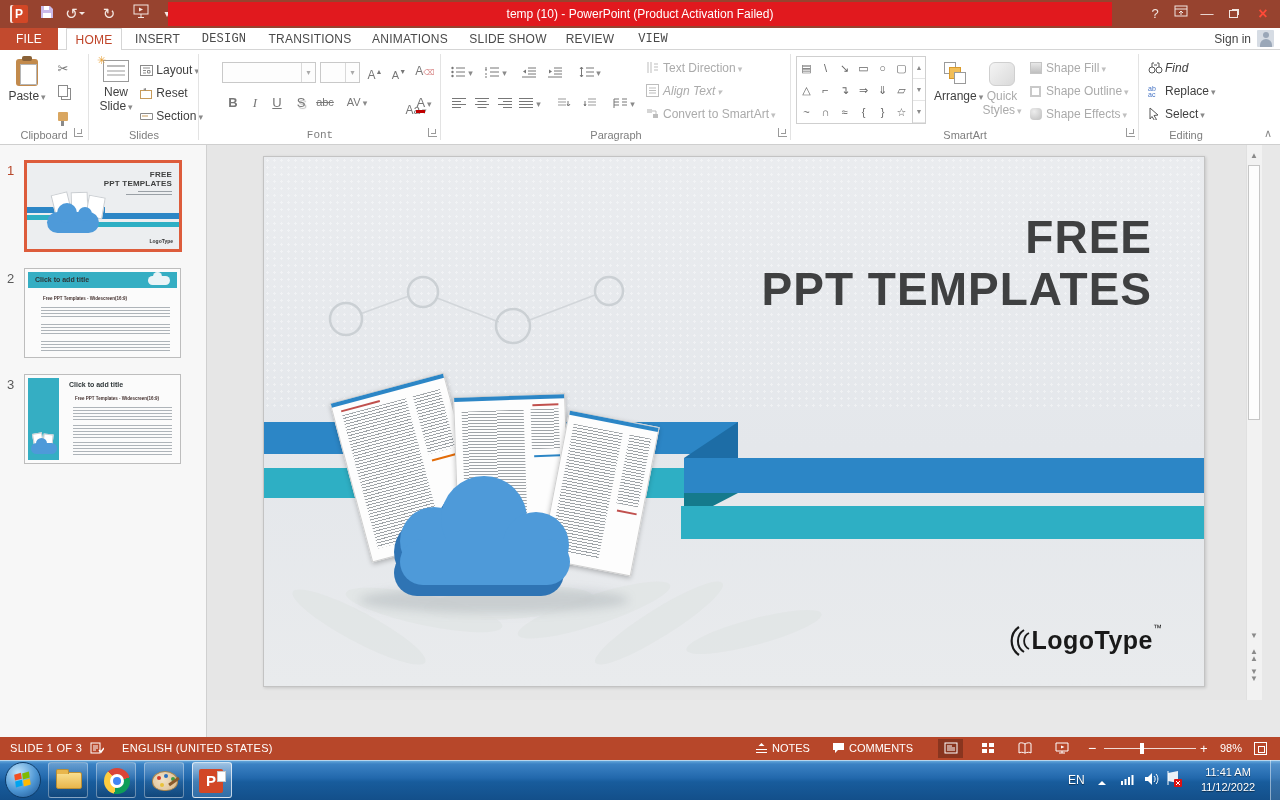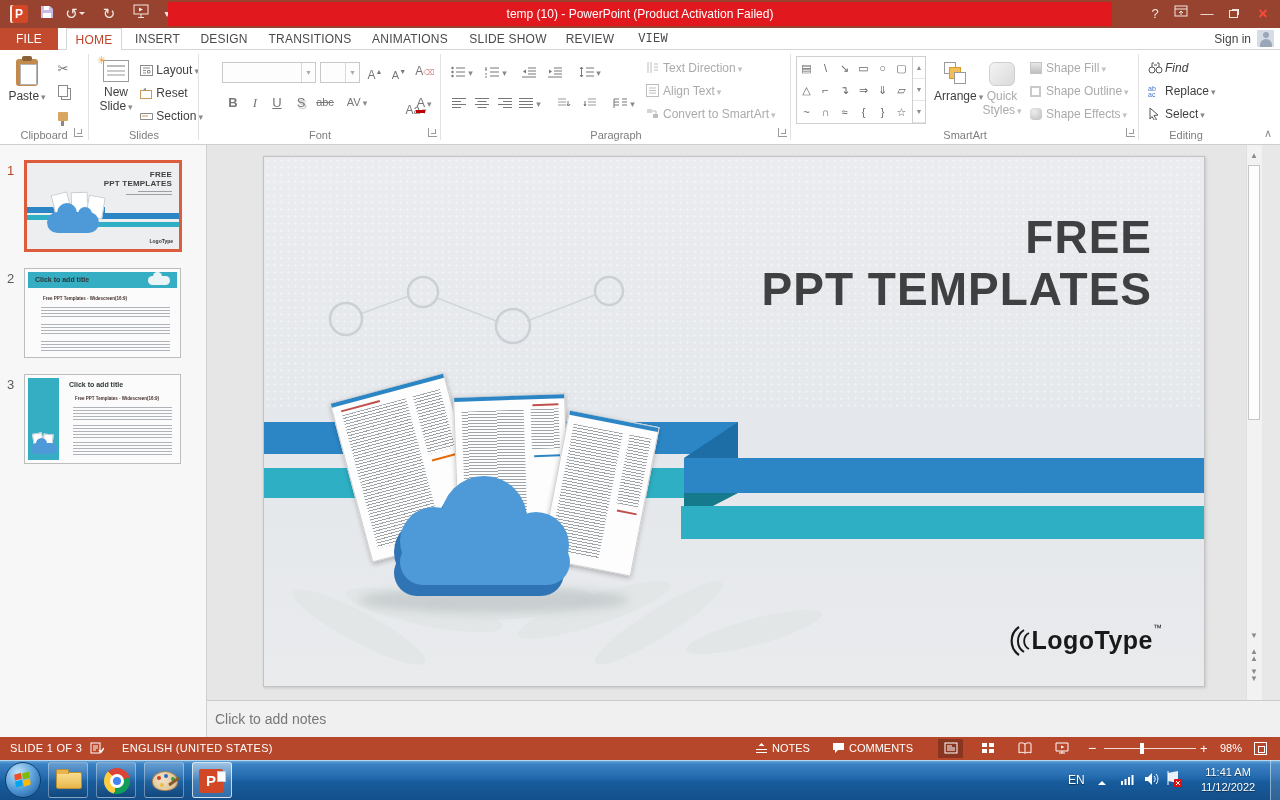--- a/index.html
+++ b/index.html
@@ -196,21 +196,21 @@
         </svg></span>
     <span class="wc" style="right:60px;">—</span>
     <span class="wc" style="right:34px;"><i class="restore-box"></i></span>
     <span class="wc close" style="right:4px;">×</span>
   </div>
 
   <div class="tabrow">
     <div class="tab file">FILE</div>
     <div class="tab active" style="left:66px;width:56px;">HOME</div>
     <div class="tab" style="left:129px;width:57px;">INSERT</div>
-    <div class="tab" style="left:195px;width:58px;">DESIGN</div>
+    <div class="tab" style="left:195px;width:58px;font-family:Liberation Mono, monospace;">DESIGN</div>
     <div class="tab" style="left:262px;width:96px;">TRANSITIONS</div>
     <div class="tab" style="left:366px;width:88px;">ANIMATIONS</div>
     <div class="tab" style="left:462px;width:92px;">SLIDE SHOW</div>
     <div class="tab" style="left:561px;width:58px;">REVIEW</div>
     <div class="tab" style="left:628px;width:50px;font-family:Liberation Mono, monospace;">VIEW</div>
     <div class="signin"><span>Sign in</span><span class="avatar"></span></div>
   </div>
 
   <div class="ribbon">
 
@@ -255,21 +255,21 @@
     <span class="icbtn" style="left:388px;top:11px;font-size:11px;">A<span style="font-size:7px;vertical-align:5px;">▼</span></span>
     <span class="icbtn" style="left:414px;top:11px;font-size:12px;">A<span style="font-size:8px;color:#D98A8A;">⌫</span></span>
     <span class="icbtn" style="left:222px;top:42px;font-weight:bold;">B</span>
     <span class="icbtn" style="left:244px;top:42px;font-style:italic;font-family:'Liberation Serif',serif;">I</span>
     <span class="icbtn" style="left:266px;top:42px;text-decoration:underline;">U</span>
     <span class="icbtn" style="left:290px;top:42px;text-shadow:1.5px 1.5px 1px #bbb;">S</span>
     <span class="icbtn" style="left:312px;top:42px;width:26px;text-decoration:line-through;font-size:11px;">abc</span>
     <span class="icbtn" style="left:342px;top:42px;width:30px;font-size:11px;"><span>AV</span><span class="dd"></span></span>
     <span class="icbtn" style="left:376px;top:50px;width:28px;font-size:12px;margin-left:26px;"><span>Aa</span><span class="dd"></span></span>
     <span class="icbtn" style="left:410px;top:42px;width:28px;border-bottom:none;"><span style="border-bottom:3px solid #C00000;line-height:14px;display:inline-block;">A</span><span class="dd"></span></span>
-    <div class="glabel" style="left:200px;width:240px;">Font</div>
+    <div class="glabel" style="left:200px;width:240px;font-family:Liberation Mono, monospace;">Font</div>
     <span class="launcher" style="left:428px;top:78px;"></span>
     <div class="gsep" style="left:440px;"></div>
 
     <span class="icbtn" style="left:448px;top:11px;width:28px;"><svg class="li" width="15" height="12">
           <circle cx="1.5" cy="2" r="1.2" fill="#777"></circle>
           <circle cx="1.5" cy="6" r="1.2" fill="#777"></circle>
           <circle cx="1.5" cy="10" r="1.2" fill="#777"></circle>
           <path d="M5 2h9M5 6h9M5 10h9" stroke="#777"></path>
         </svg><span class="dd"></span></span>
     <span class="icbtn" style="left:482px;top:11px;width:28px;"><svg class="li" width="15" height="12">
@@ -309,21 +309,21 @@
           <path d="M6 2h8M6 5h8M6 8h8" stroke="#999"></path>
           <path d="M3 4v5M2 7l1 2 1-2" stroke="#777" fill="none"></path>
         </svg></span>
     <span class="icbtn" style="left:610px;top:42px;width:28px;"><svg class="li" width="15" height="12">
           <path d="M1 2v9M1 2h5M1 5h5M1 8h5M9 2h5M9 5h5M9 8h5" stroke="#777"></path>
         </svg><span class="dd"></span></span>
     <span class="smbtn gray" style="left:646px;top:8px;"><span class="sq-ic"><svg width="13" height="13">
             <path d="M2 1v11M5 1v11" stroke="#BDBDBD"></path>
             <path d="M8 3h4M8 6h4M8 9h4" stroke="#BDBDBD"></path>
           </svg></span><span>Text Direction</span><span class="dd"></span></span>
-    <span class="smbtn gray" style="left:646px;top:31px;"><span class="sq-ic"><svg width="13" height="13">
+    <span class="smbtn gray" style="left:646px;top:31px;font-style:italic;"><span class="sq-ic"><svg width="13" height="13">
             <rect x=".5" y=".5" width="12" height="12" fill="none" stroke="#BDBDBD"></rect>
             <path d="M3 4h7M3 6.5h7M3 9h7" stroke="#BDBDBD"></path>
           </svg></span><span>Align Text</span><span class="dd"></span></span>
     <span class="smbtn gray" style="left:646px;top:54px;"><span class="sq-ic"><svg width="13" height="13">
             <rect x="1" y="2" width="5" height="4" fill="#D5D5D5"></rect>
             <rect x="7" y="7" width="5" height="4" fill="#BDBDBD"></rect>
             <path d="M6 4h4v3" stroke="#BDBDBD" fill="none"></path>
           </svg></span><span>Convert to SmartArt</span><span class="dd"></span></span>
     <div class="glabel" style="left:442px;width:348px;">Paragraph</div>
     <span class="launcher" style="left:778px;top:78px;"></span>
@@ -507,23 +507,20 @@
     </div>
   </div>
 
   <div class="vscroll"></div>
   <span class="vs-btn" style="top:148px;">▲</span>
   <div class="vs-thumb"></div>
   <span class="vs-btn" style="top:628px;">▼</span>
   <span class="vs-btn" style="top:648px;line-height:7px;">▲<br>▲</span>
   <span class="vs-btn" style="top:668px;line-height:7px;">▼<br>▼</span>
 
-  <div class="notespane">
-    <span class="ph">Click to add notes</span>
-  </div>
 
   <div class="statusbar">
     <span class="sb-item" style="left:10px;letter-spacing:.3px;">SLIDE 1 OF 3</span>
     <span class="sb-item" style="left:90px;"><svg width="14" height="13" style="vertical-align:-2px;">
           <rect x="1" y="2" width="9" height="10" fill="none" stroke="#fff"></rect>
           <path d="M3 5h5M3 7h5M3 9h3" stroke="#fff"></path>
           <path d="M9 9l2 2 3-4" stroke="#fff" fill="none" stroke-width="1.5"></path>
         </svg></span>
     <span class="sb-item" style="left:122px;letter-spacing:.3px;">ENGLISH (UNITED STATES)</span>
     <span class="sb-item" style="left:755px;"><svg width="13" height="11" style="vertical-align:-2px;margin-right:4px;">

